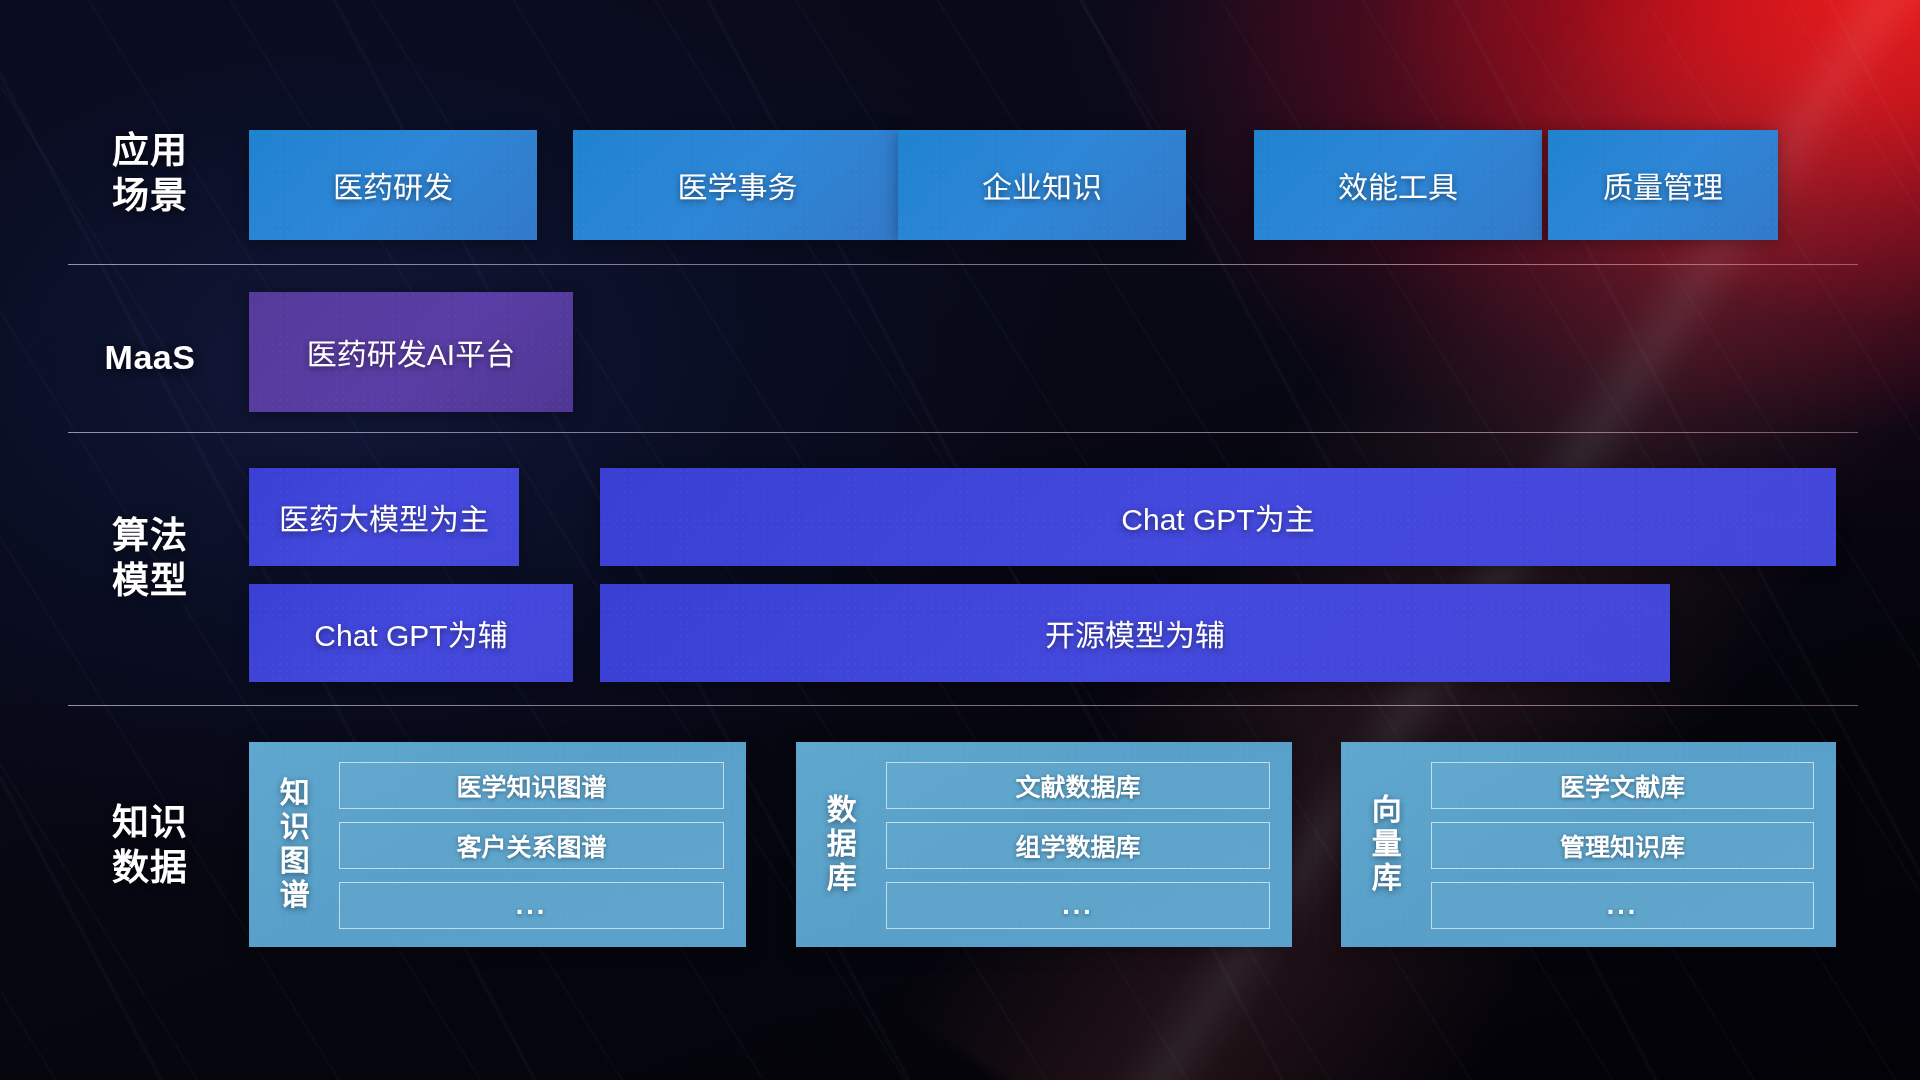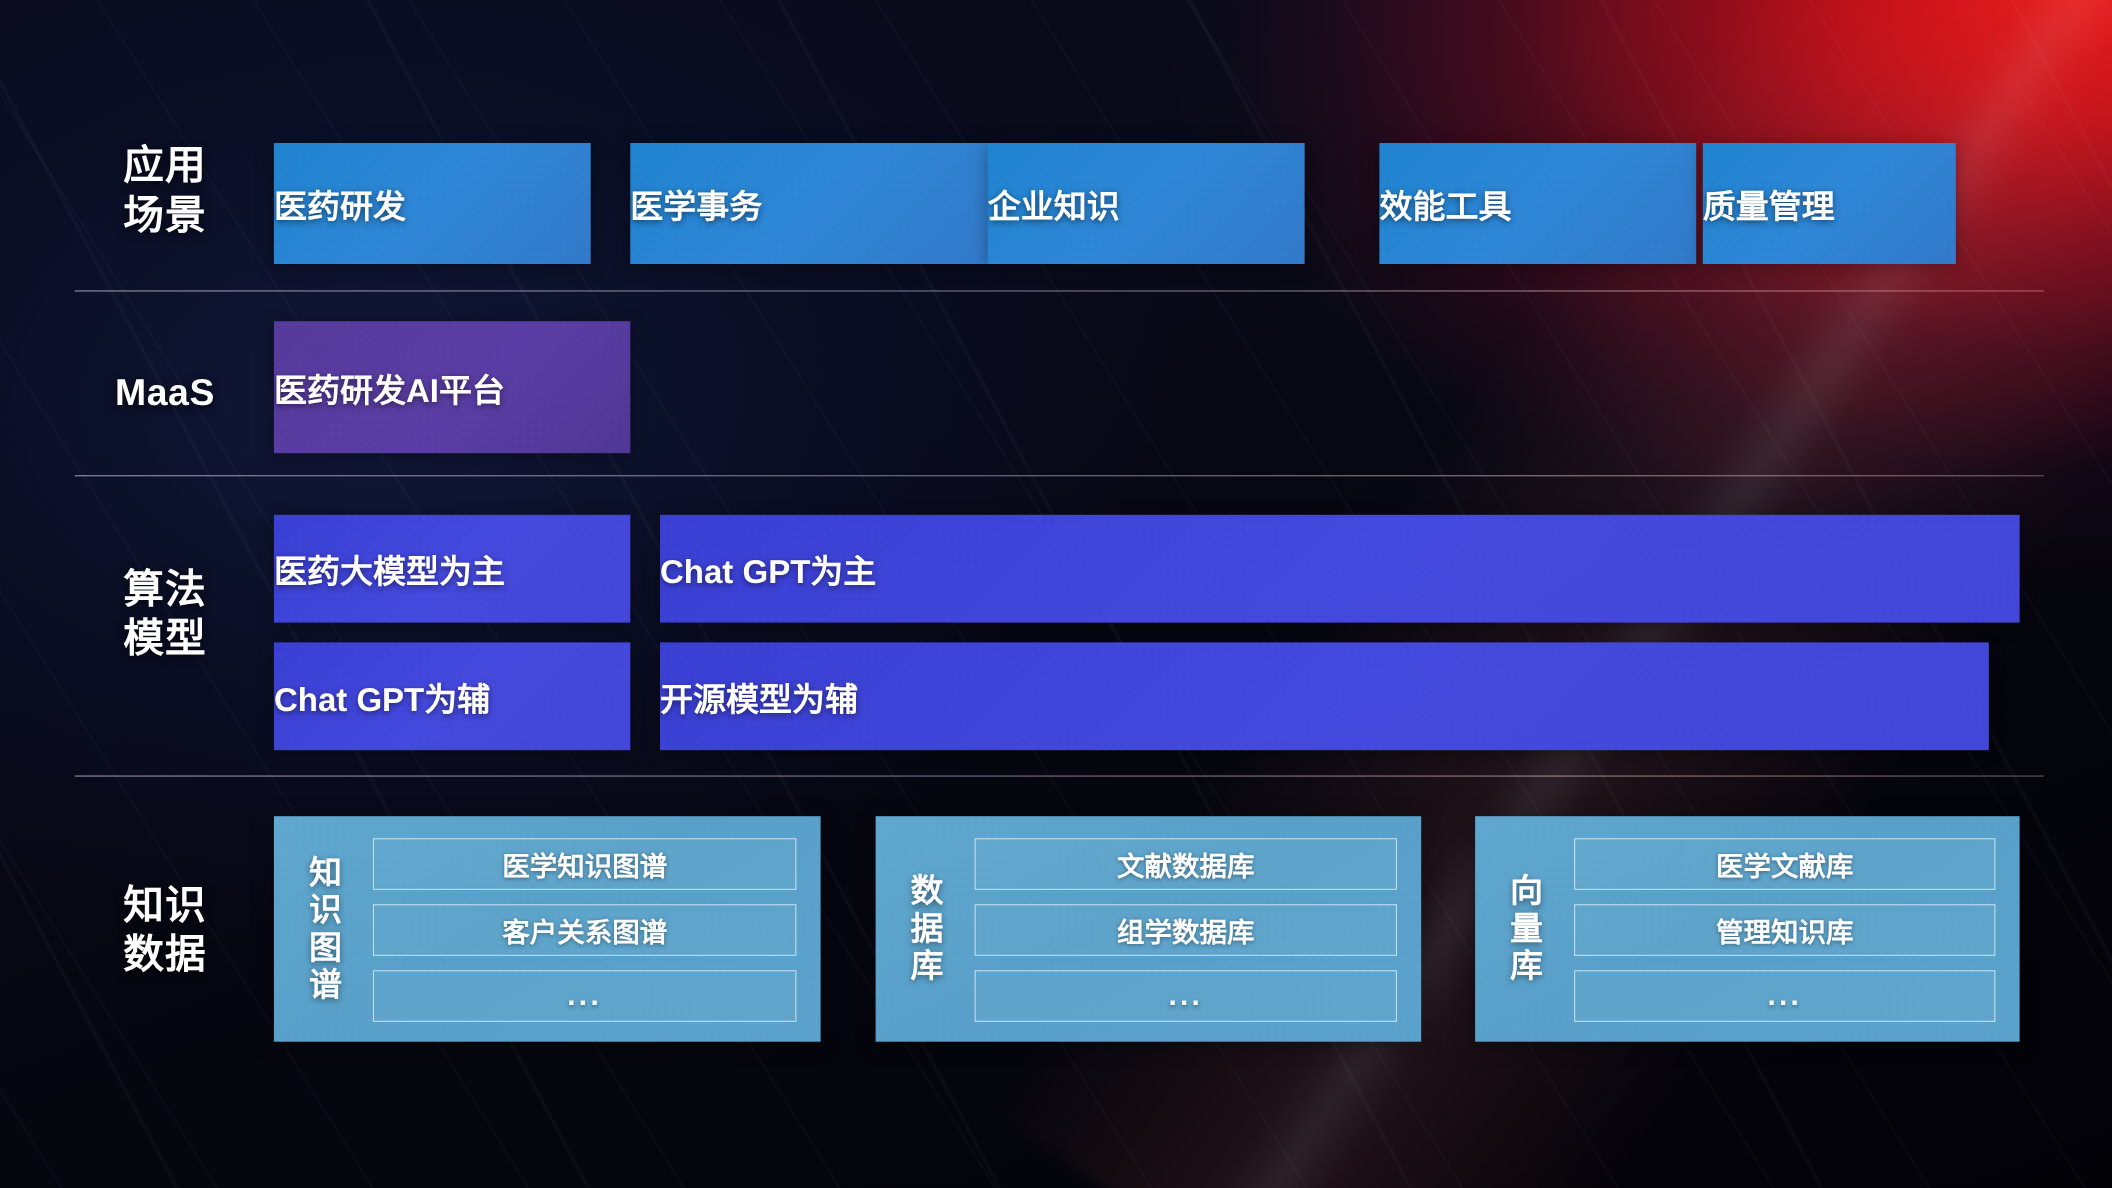--- a/index.html
+++ b/index.html
@@ -100,22 +100,22 @@
     background:linear-gradient(90deg,
       rgba(225,215,235,0.65) 0%,
       rgba(210,195,225,0.55) 45%,
       rgba(240,205,205,0.58) 75%,
       rgba(240,200,200,0.42) 100%);
     pointer-events:none;
   }
 
   
   .card{
-    display:flex; align-items:center; 
-    color:#fff; font-weight:bold;
+    display:flex; align-items:center; justify-content:center;
+    color:#fff; font-weight:normal;
     text-align:center;
     text-shadow:0 2px 6px rgba(0,0,0,.5);
     position:relative;
     overflow:hidden;
   }
   .card::after{
     content:""; position:absolute; inset:0;
     background-image:radial-gradient(rgba(255,255,255,.10) 1px, transparent 1px);
     background-size:7px 7px;
     opacity:.35; pointer-events:none;
@@ -234,30 +234,30 @@
     <span>医药研发AI平台</span>
   </div>
 
   <div class="divider" style="top:432px;"></div>
 
   <div class="rowlabel" style="top:513px;">
     <div>算法</div>
     <div>模型</div>
   </div>
 
-  <div class="card algo-card" style="position:absolute;left:249px;top:468px;width:324px;">
+  <div class="card algo-card" style="position:absolute;left:249px;top:468px;width:270px;">
     <span>医药大模型为主</span>
   </div>
   <div class="card algo-card" style="position:absolute;left:600px;top:468px;width:1236px;">
     <span>Chat GPT为主</span>
   </div>
   <div class="card algo-card" style="position:absolute;left:249px;top:584px;width:324px;">
     <span>Chat GPT为辅</span>
   </div>
-  <div class="card algo-card" style="position:absolute;left:600px;top:584px;width:1208px;">
+  <div class="card algo-card" style="position:absolute;left:600px;top:584px;width:1070px;">
     <span>开源模型为辅</span>
   </div>
 
   <div class="divider" style="top:705px;"></div>
 
   <div class="rowlabel" style="top:800px;">
     <div>知识</div>
     <div>数据</div>
   </div>
 

